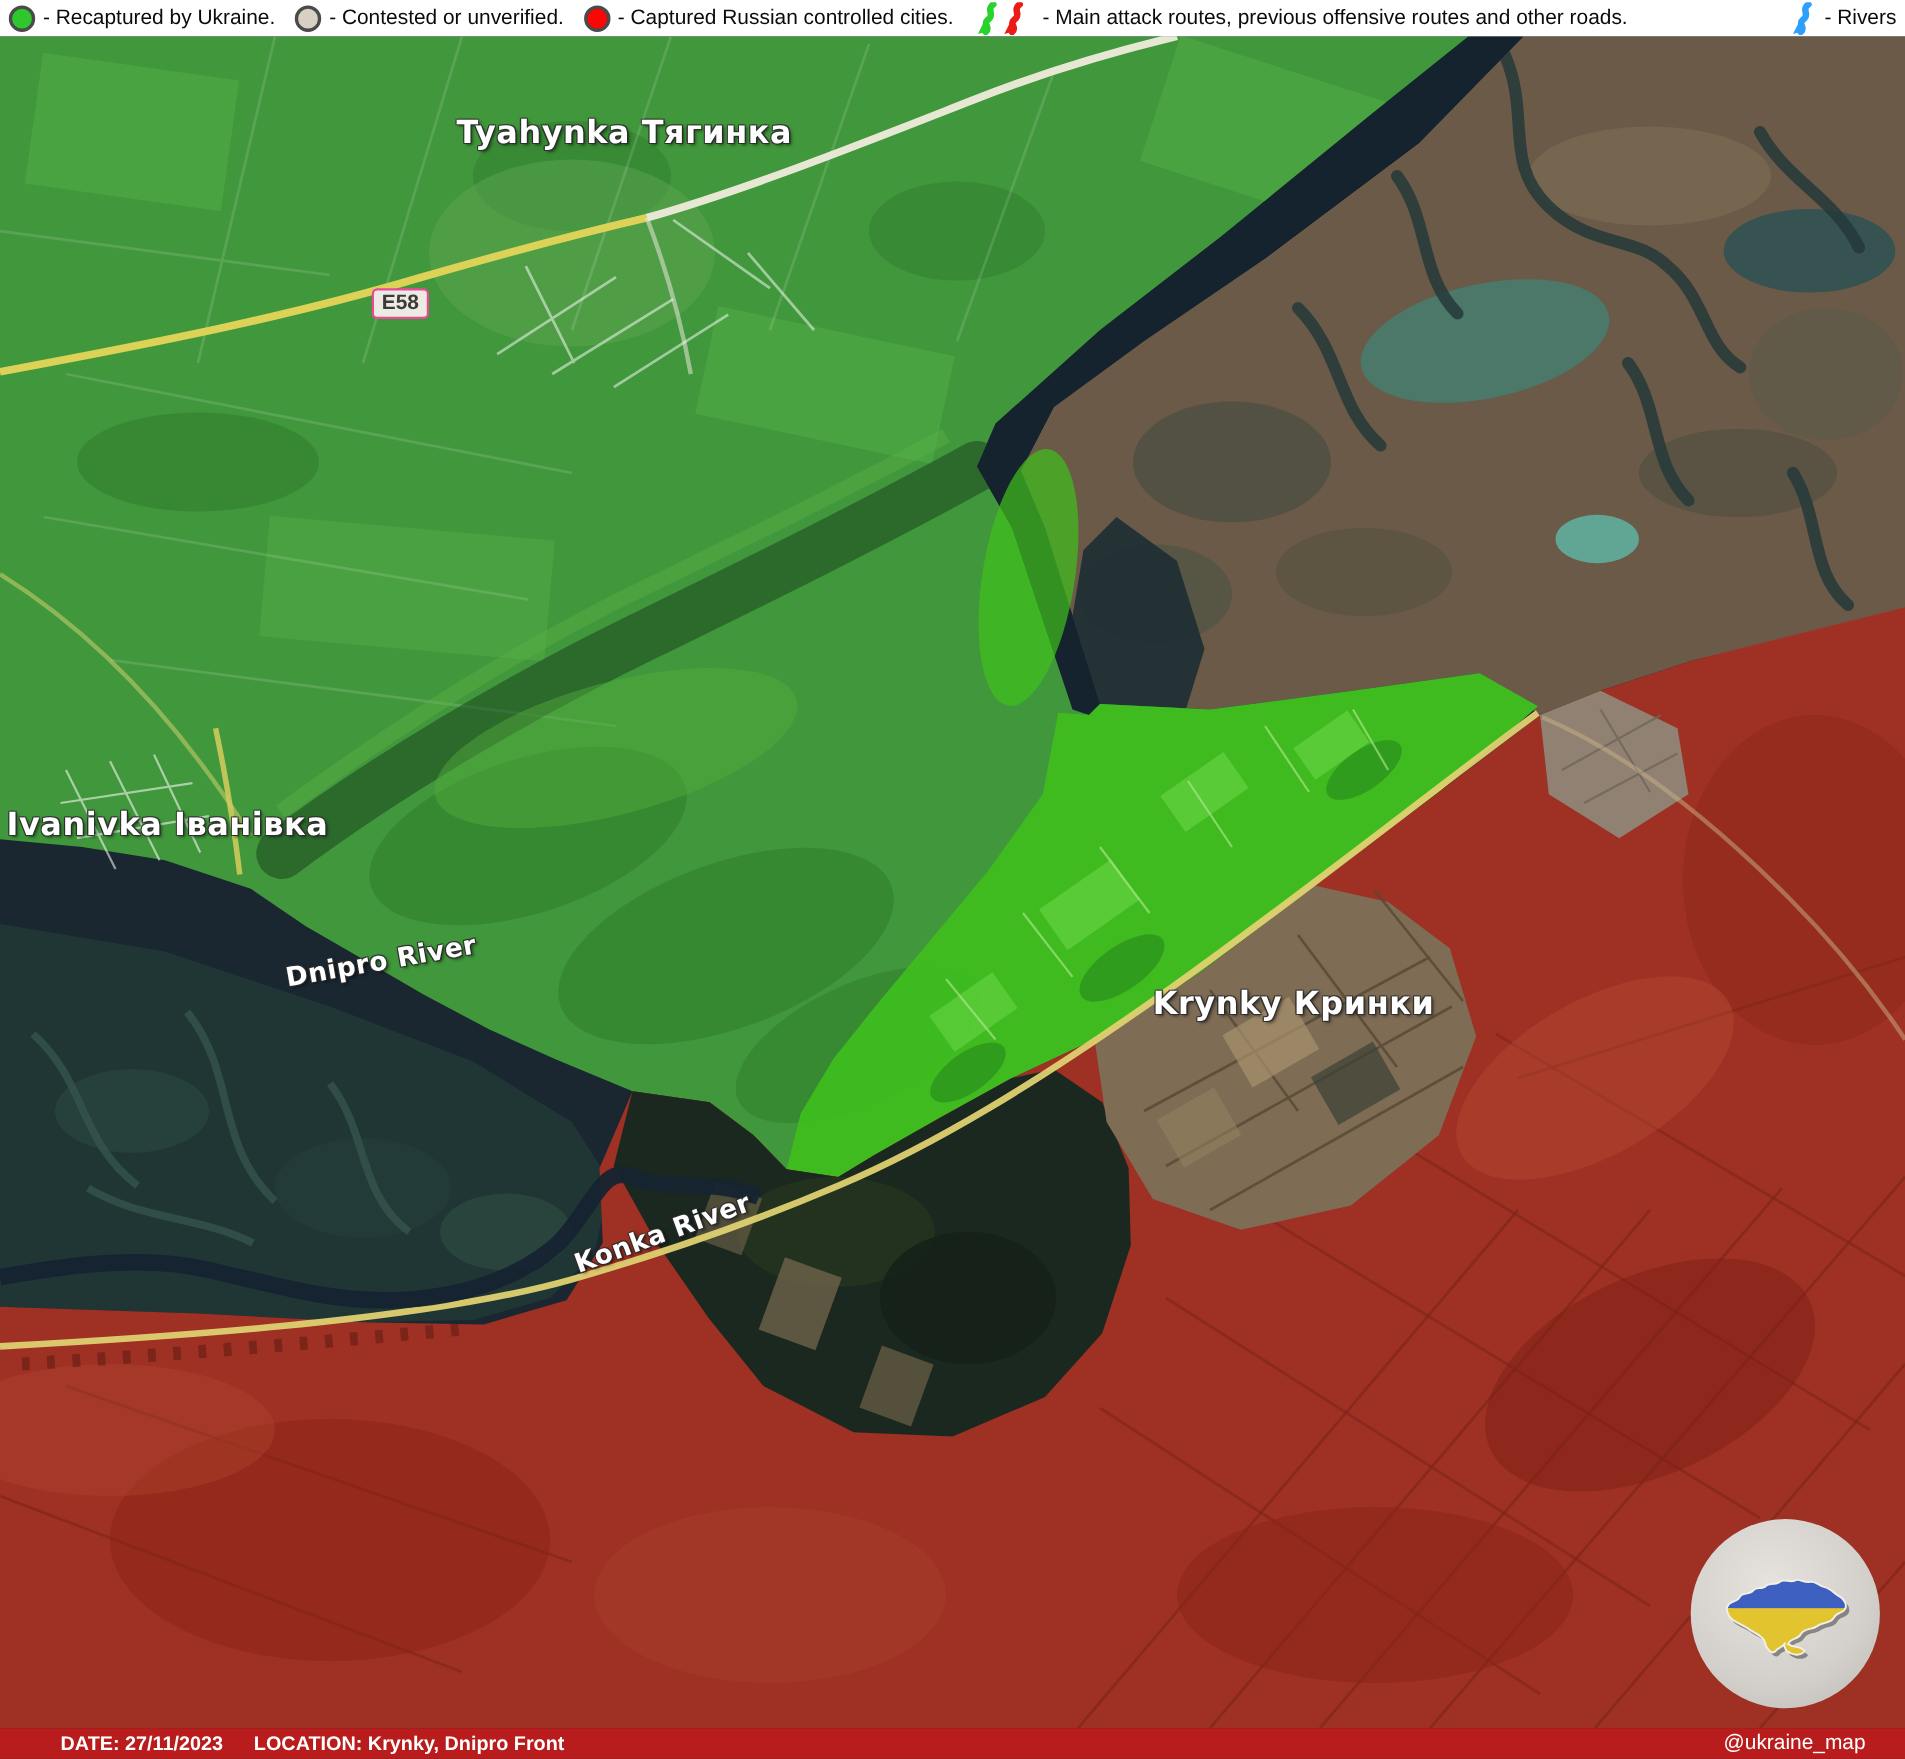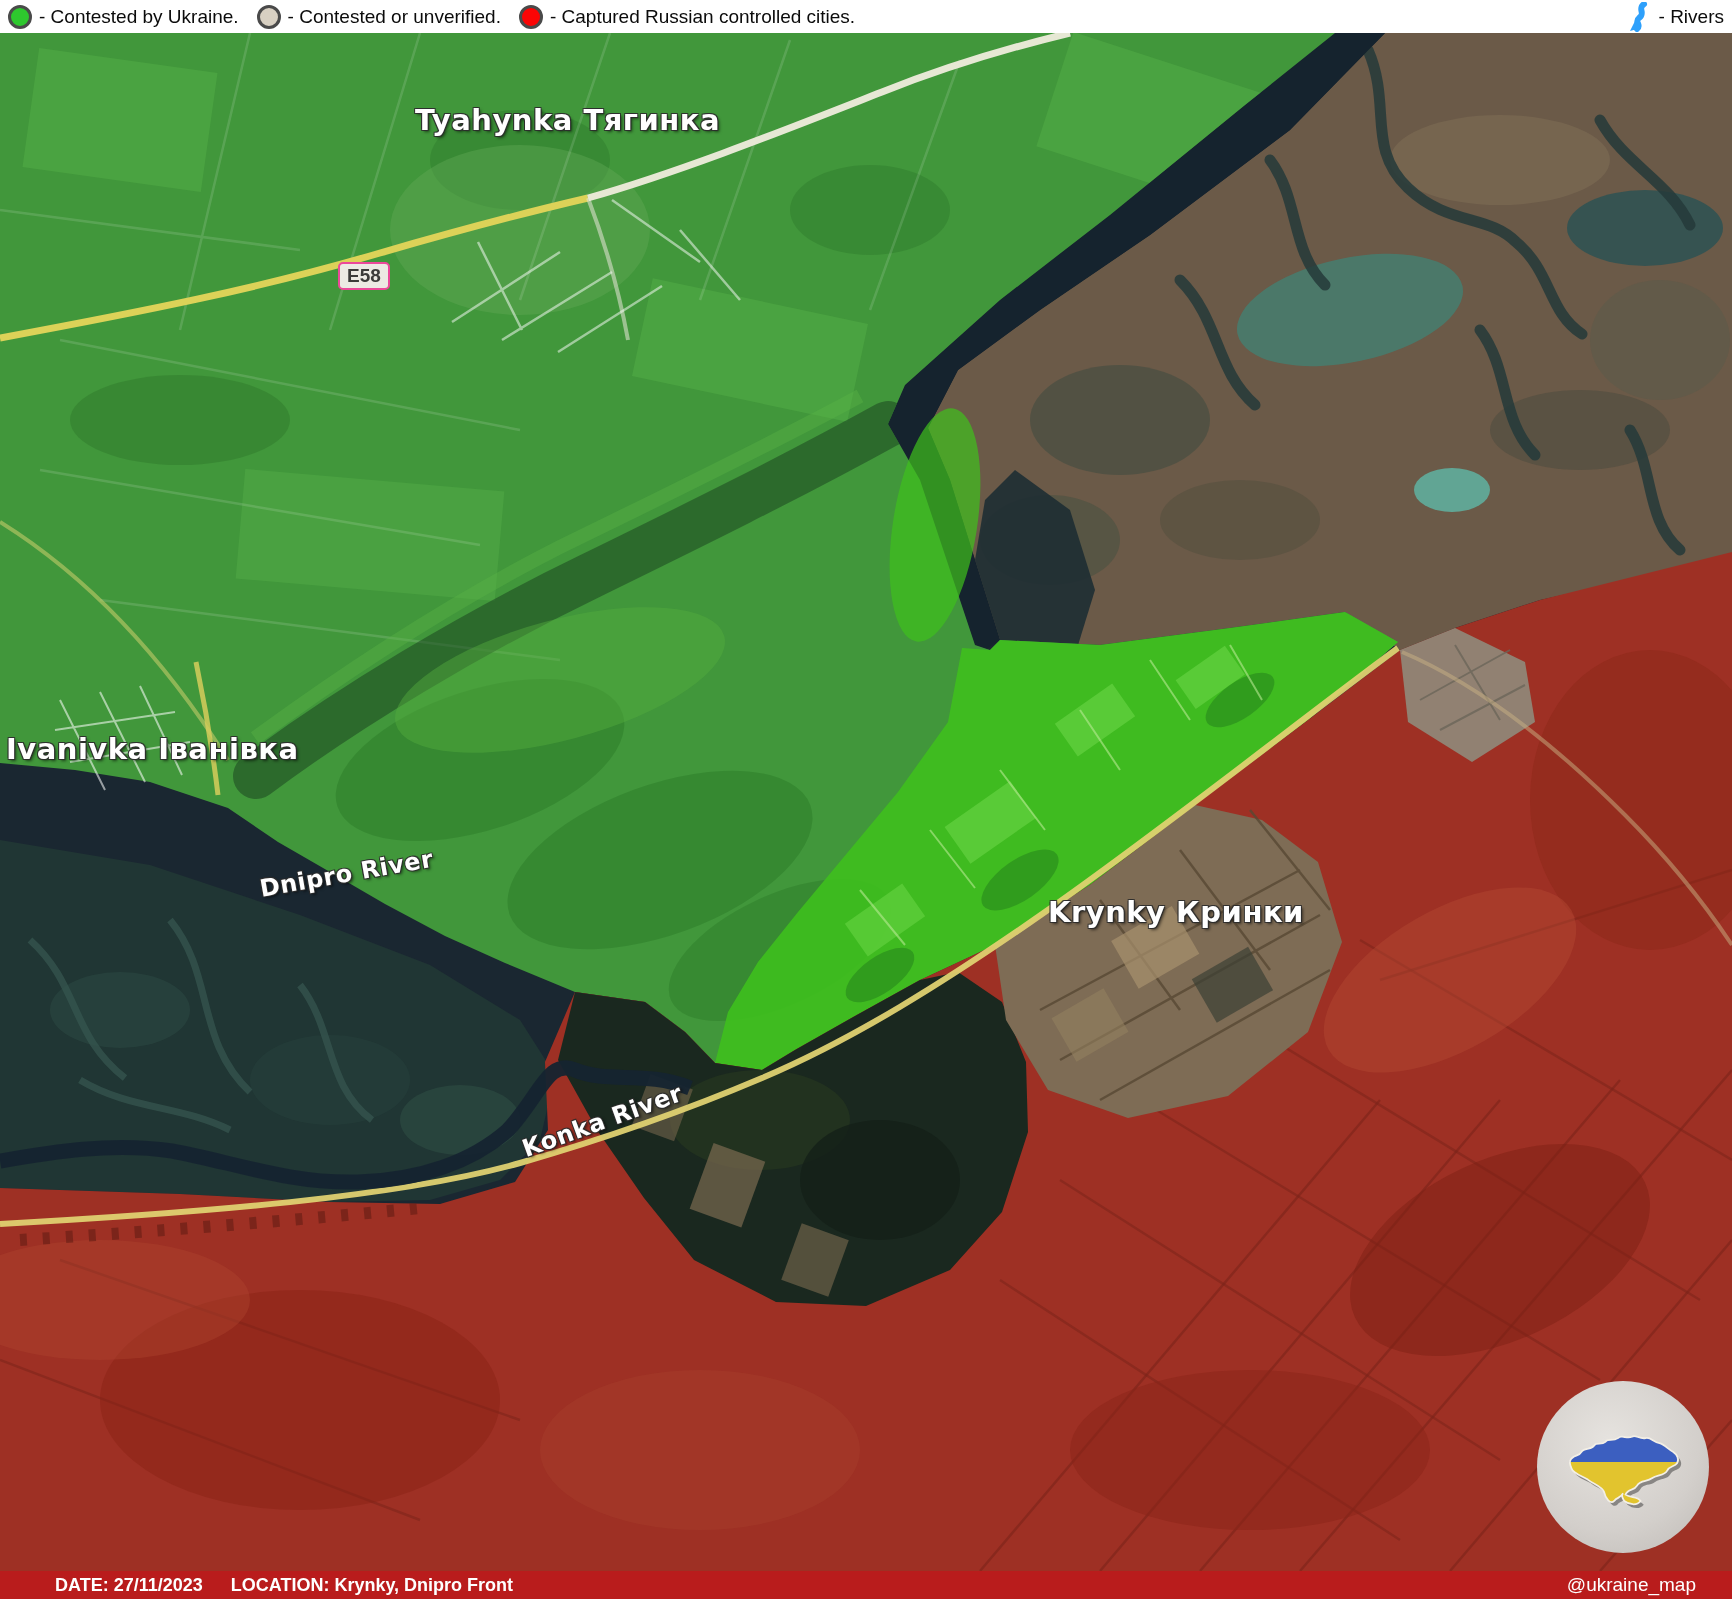--- a/index.html
+++ b/index.html
@@ -39,29 +39,38 @@
   .footer .credit{margin-left:auto;margin-right:36px;font-weight:400;font-size:19px;}
 </style>
 </head>
 <body>
 
 <div class="page">
 
   <header class="legend">
     <div class="leg-item">
       <span class="dot" style="background:#2ec82e"></span>
-      <span>- Contested by Ukraine.</span>
+      <span>- Recaptured by Ukraine.</span>
     </div>
     <div class="leg-item">
       <span class="dot" style="background:#d8d0c2"></span>
       <span>- Contested or unverified.</span>
     </div>
     <div class="leg-item">
       <span class="dot" style="background:#fb0505"></span>
       <span>- Captured Russian controlled cities.</span>
+    </div>
+    <div class="leg-item">
+      <svg class="leg-svg" width="56" height="30" viewBox="0 0 56 30">
+        <path d="M18,2 C11,7 20,11 13,16 C8,20 16,23 11,27" stroke="#29d32b" stroke-width="6" fill="none" stroke-linecap="round"></path>
+        <polygon points="4,29 15,26 9,19" fill="#29d32b"></polygon>
+        <path d="M42,2 C35,7 44,11 37,16 C32,20 40,23 35,27" stroke="#ea1c16" stroke-width="6" fill="none" stroke-linecap="round"></path>
+        <polygon points="28,29 39,26 33,19" fill="#ea1c16"></polygon>
+      </svg>
+      <span>- Main attack routes, previous offensive routes and other roads.</span>
     </div>
     <div class="leg-item last">
       <svg class="leg-svg" width="28" height="30" viewBox="0 0 28 30">
         <path d="M20,2 C13,7 22,11 15,16 C10,20 18,23 13,27" stroke="#2ea0fb" stroke-width="6" fill="none" stroke-linecap="round"></path>
         <polygon points="6,29 17,26 11,19" fill="#2ea0fb"></polygon>
       </svg>
       <span>- Rivers</span>
     </div>
   </header>
 

